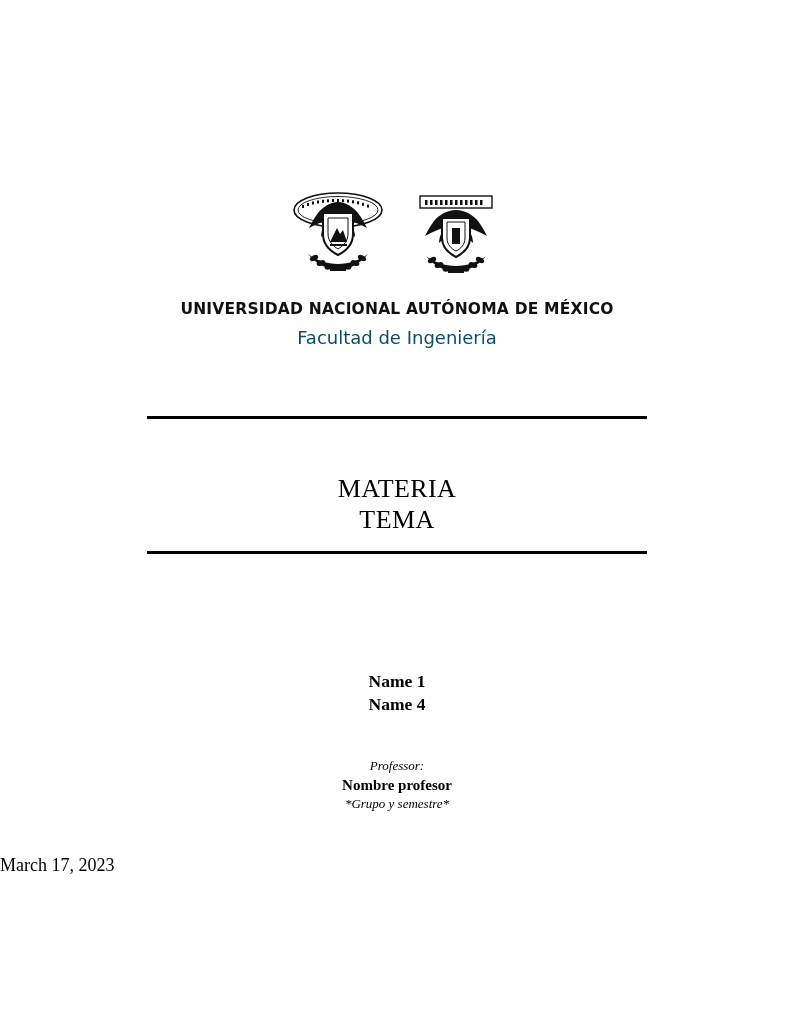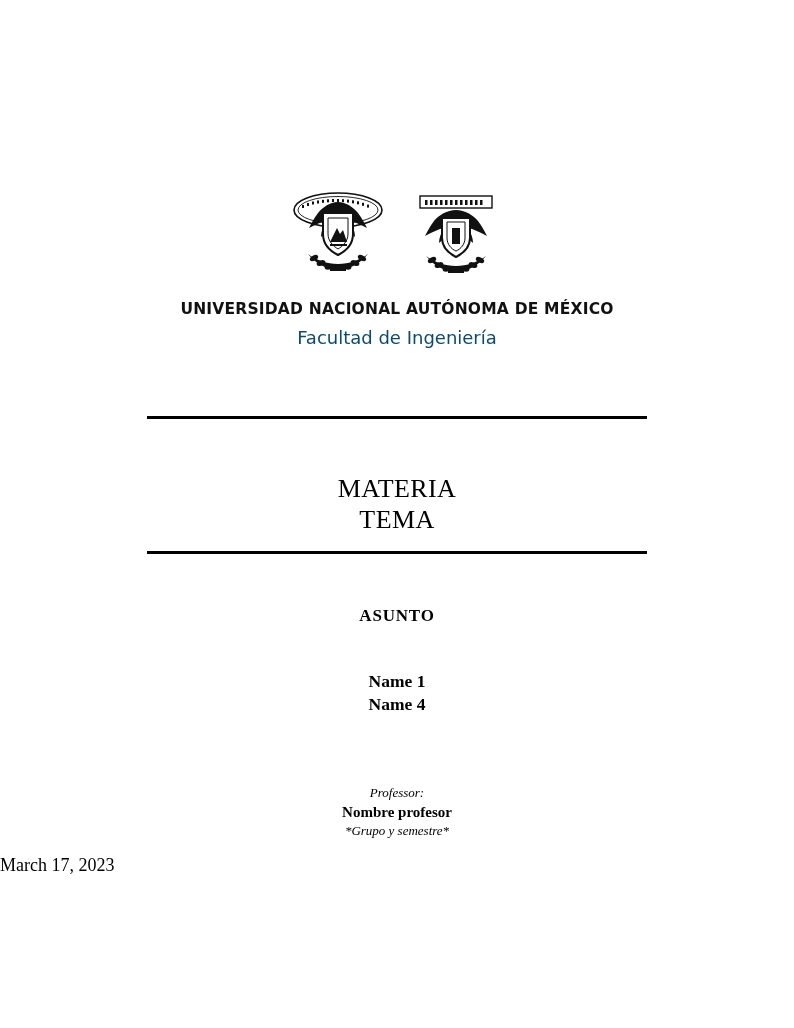--- a/index.html
+++ b/index.html
@@ -119,21 +119,21 @@
   }
   .author {
     font-size: 17.5px;
     font-weight: bold;
     line-height: 1.33;
   }
 
   
   .prof-block {
     position: absolute;
-    top: 784px;
+    top: 757px;
     left: 0;
     width: 794px;
     text-align: center;
   }
   .prof-label {
     font-size: 13px;
     font-style: italic;
     line-height: 1.4;
   }
   .prof-name {
@@ -253,21 +253,20 @@
   </div>
 
   <div class="rule rule-top"></div>
   <div class="rule rule-bottom"></div>
 
   <div class="title-block">
     <div class="materia">MATERIA</div>
     <div class="tema">TEMA</div>
   </div>
 
-  <div class="asunto">ASUNTO</div>
 
   <div class="authors">
     <div class="author">Name 1</div>
     <div class="author">Name 4</div>
   </div>
 
   <div class="prof-block">
     <div class="prof-label">Professor:</div>
     <div class="prof-name">Nombre profesor</div>
     <div class="prof-group">*Grupo y semestre*</div>

